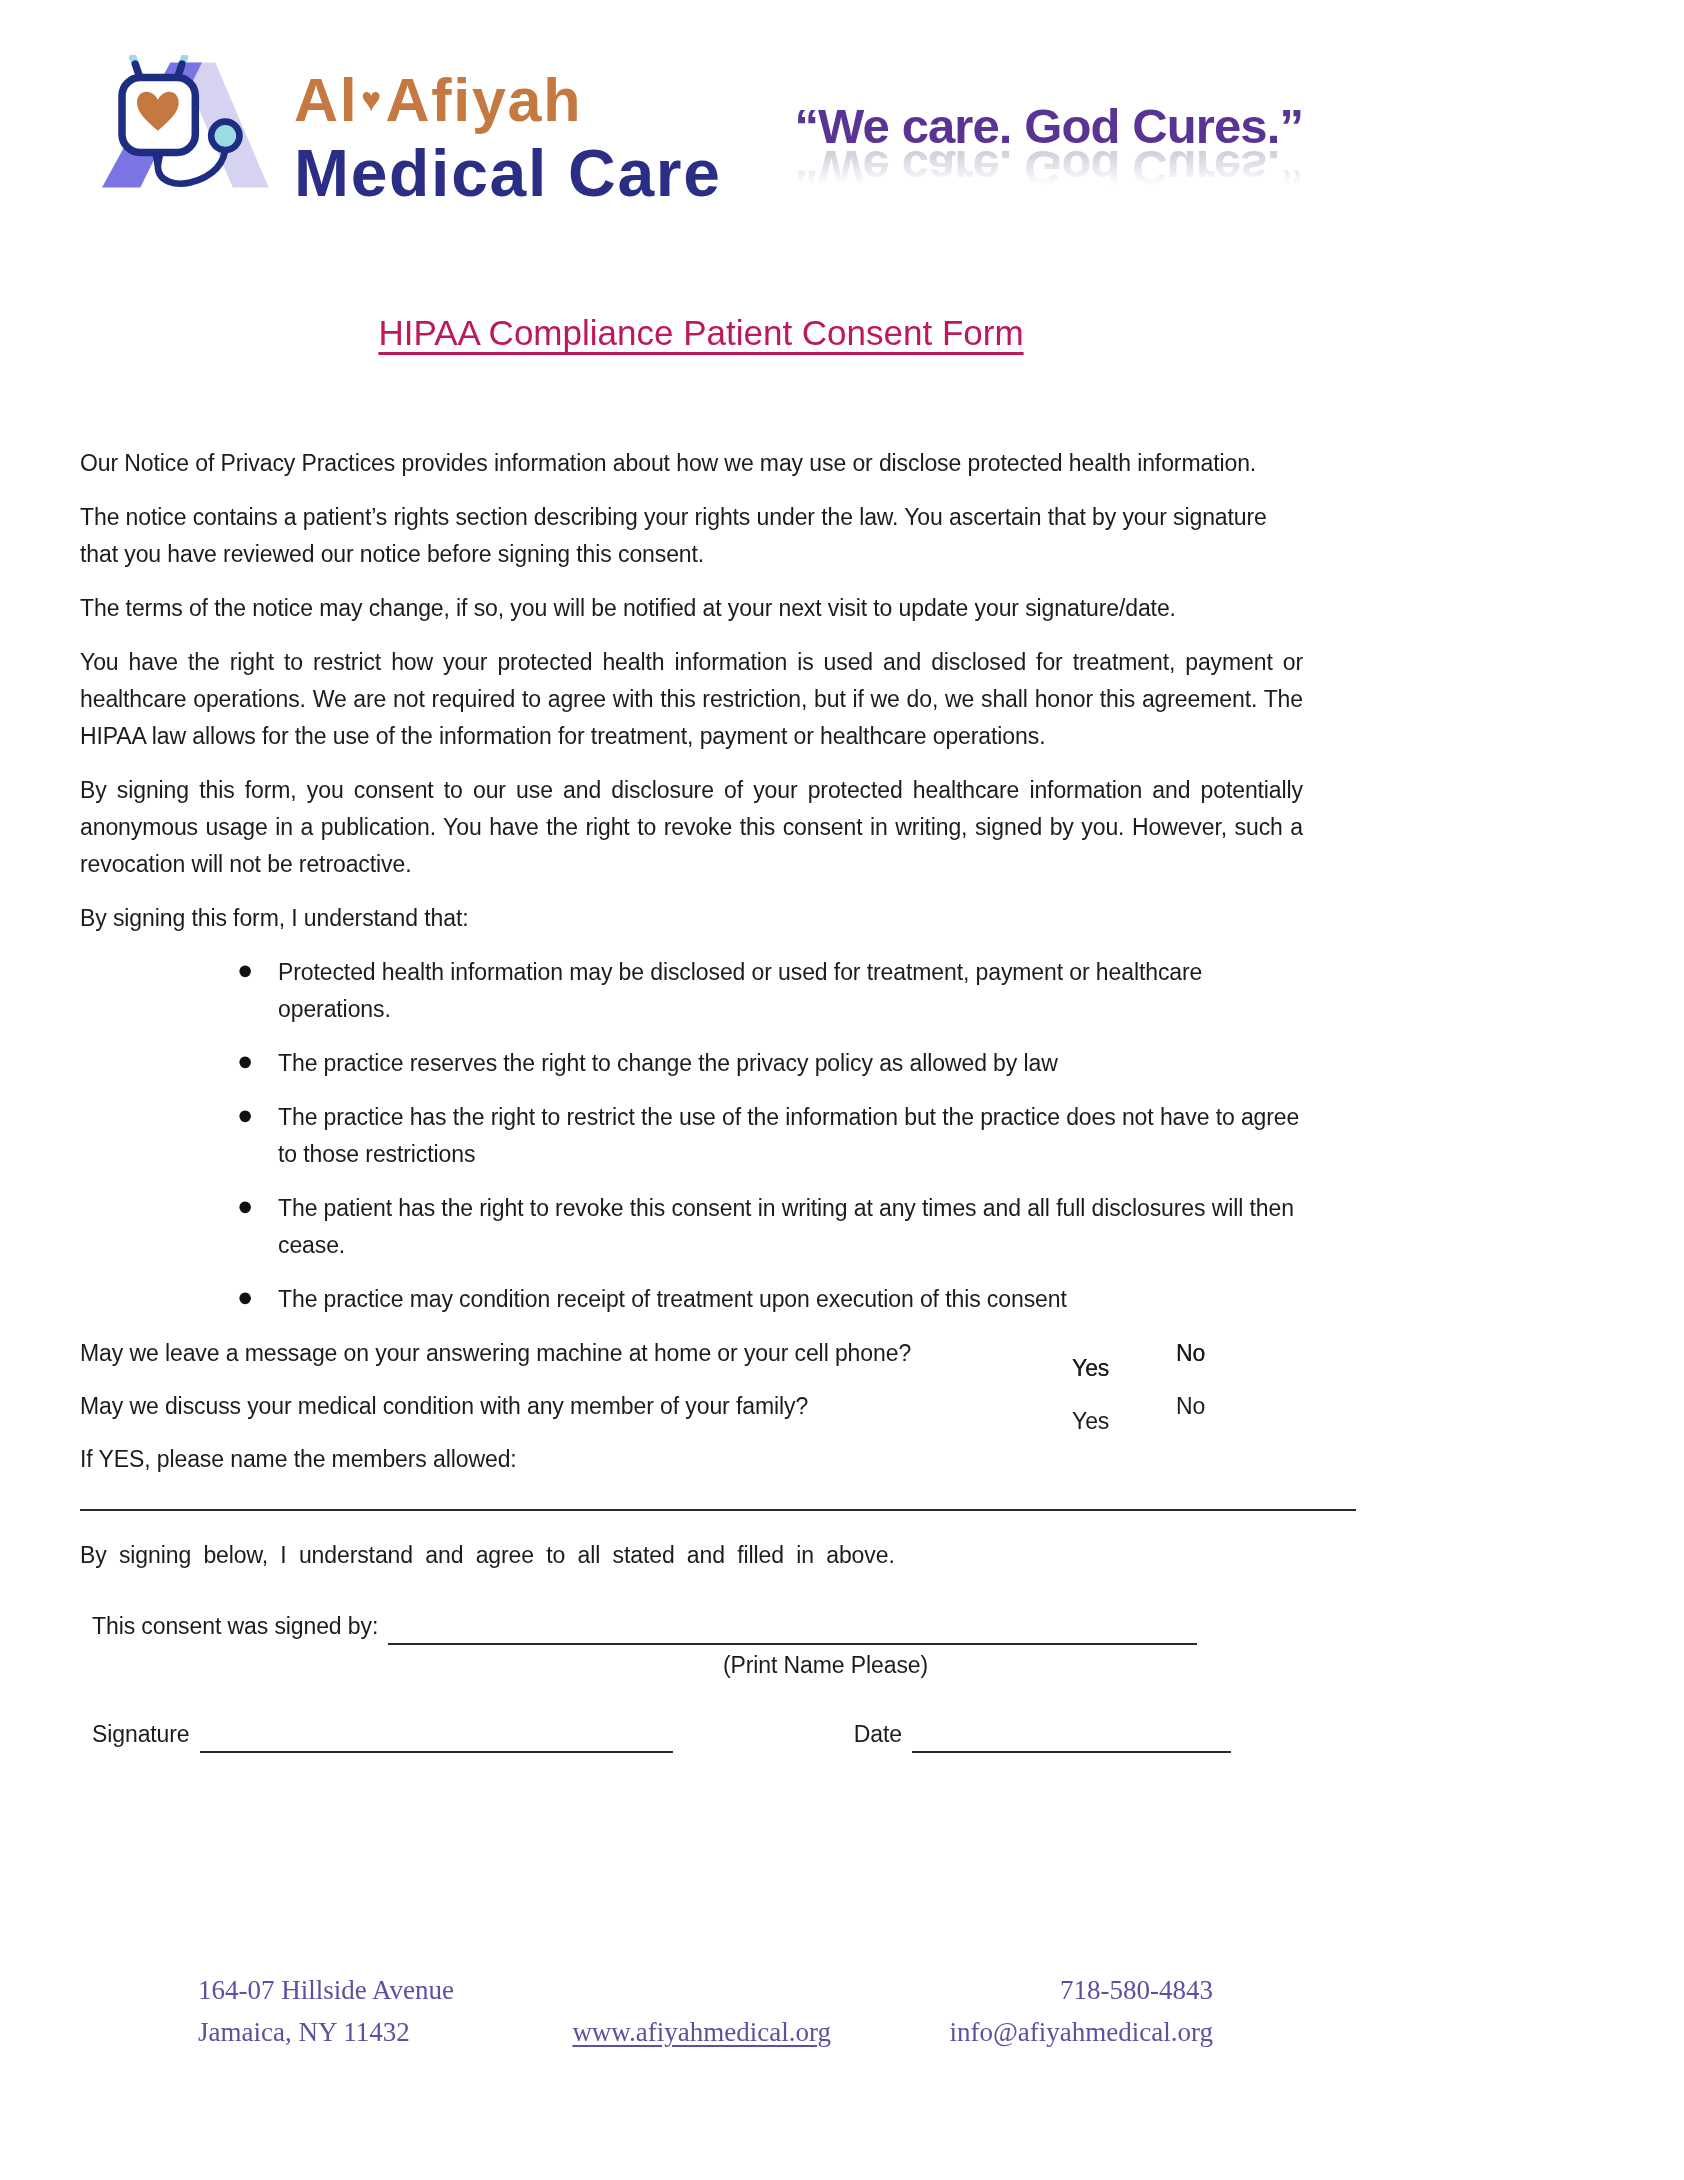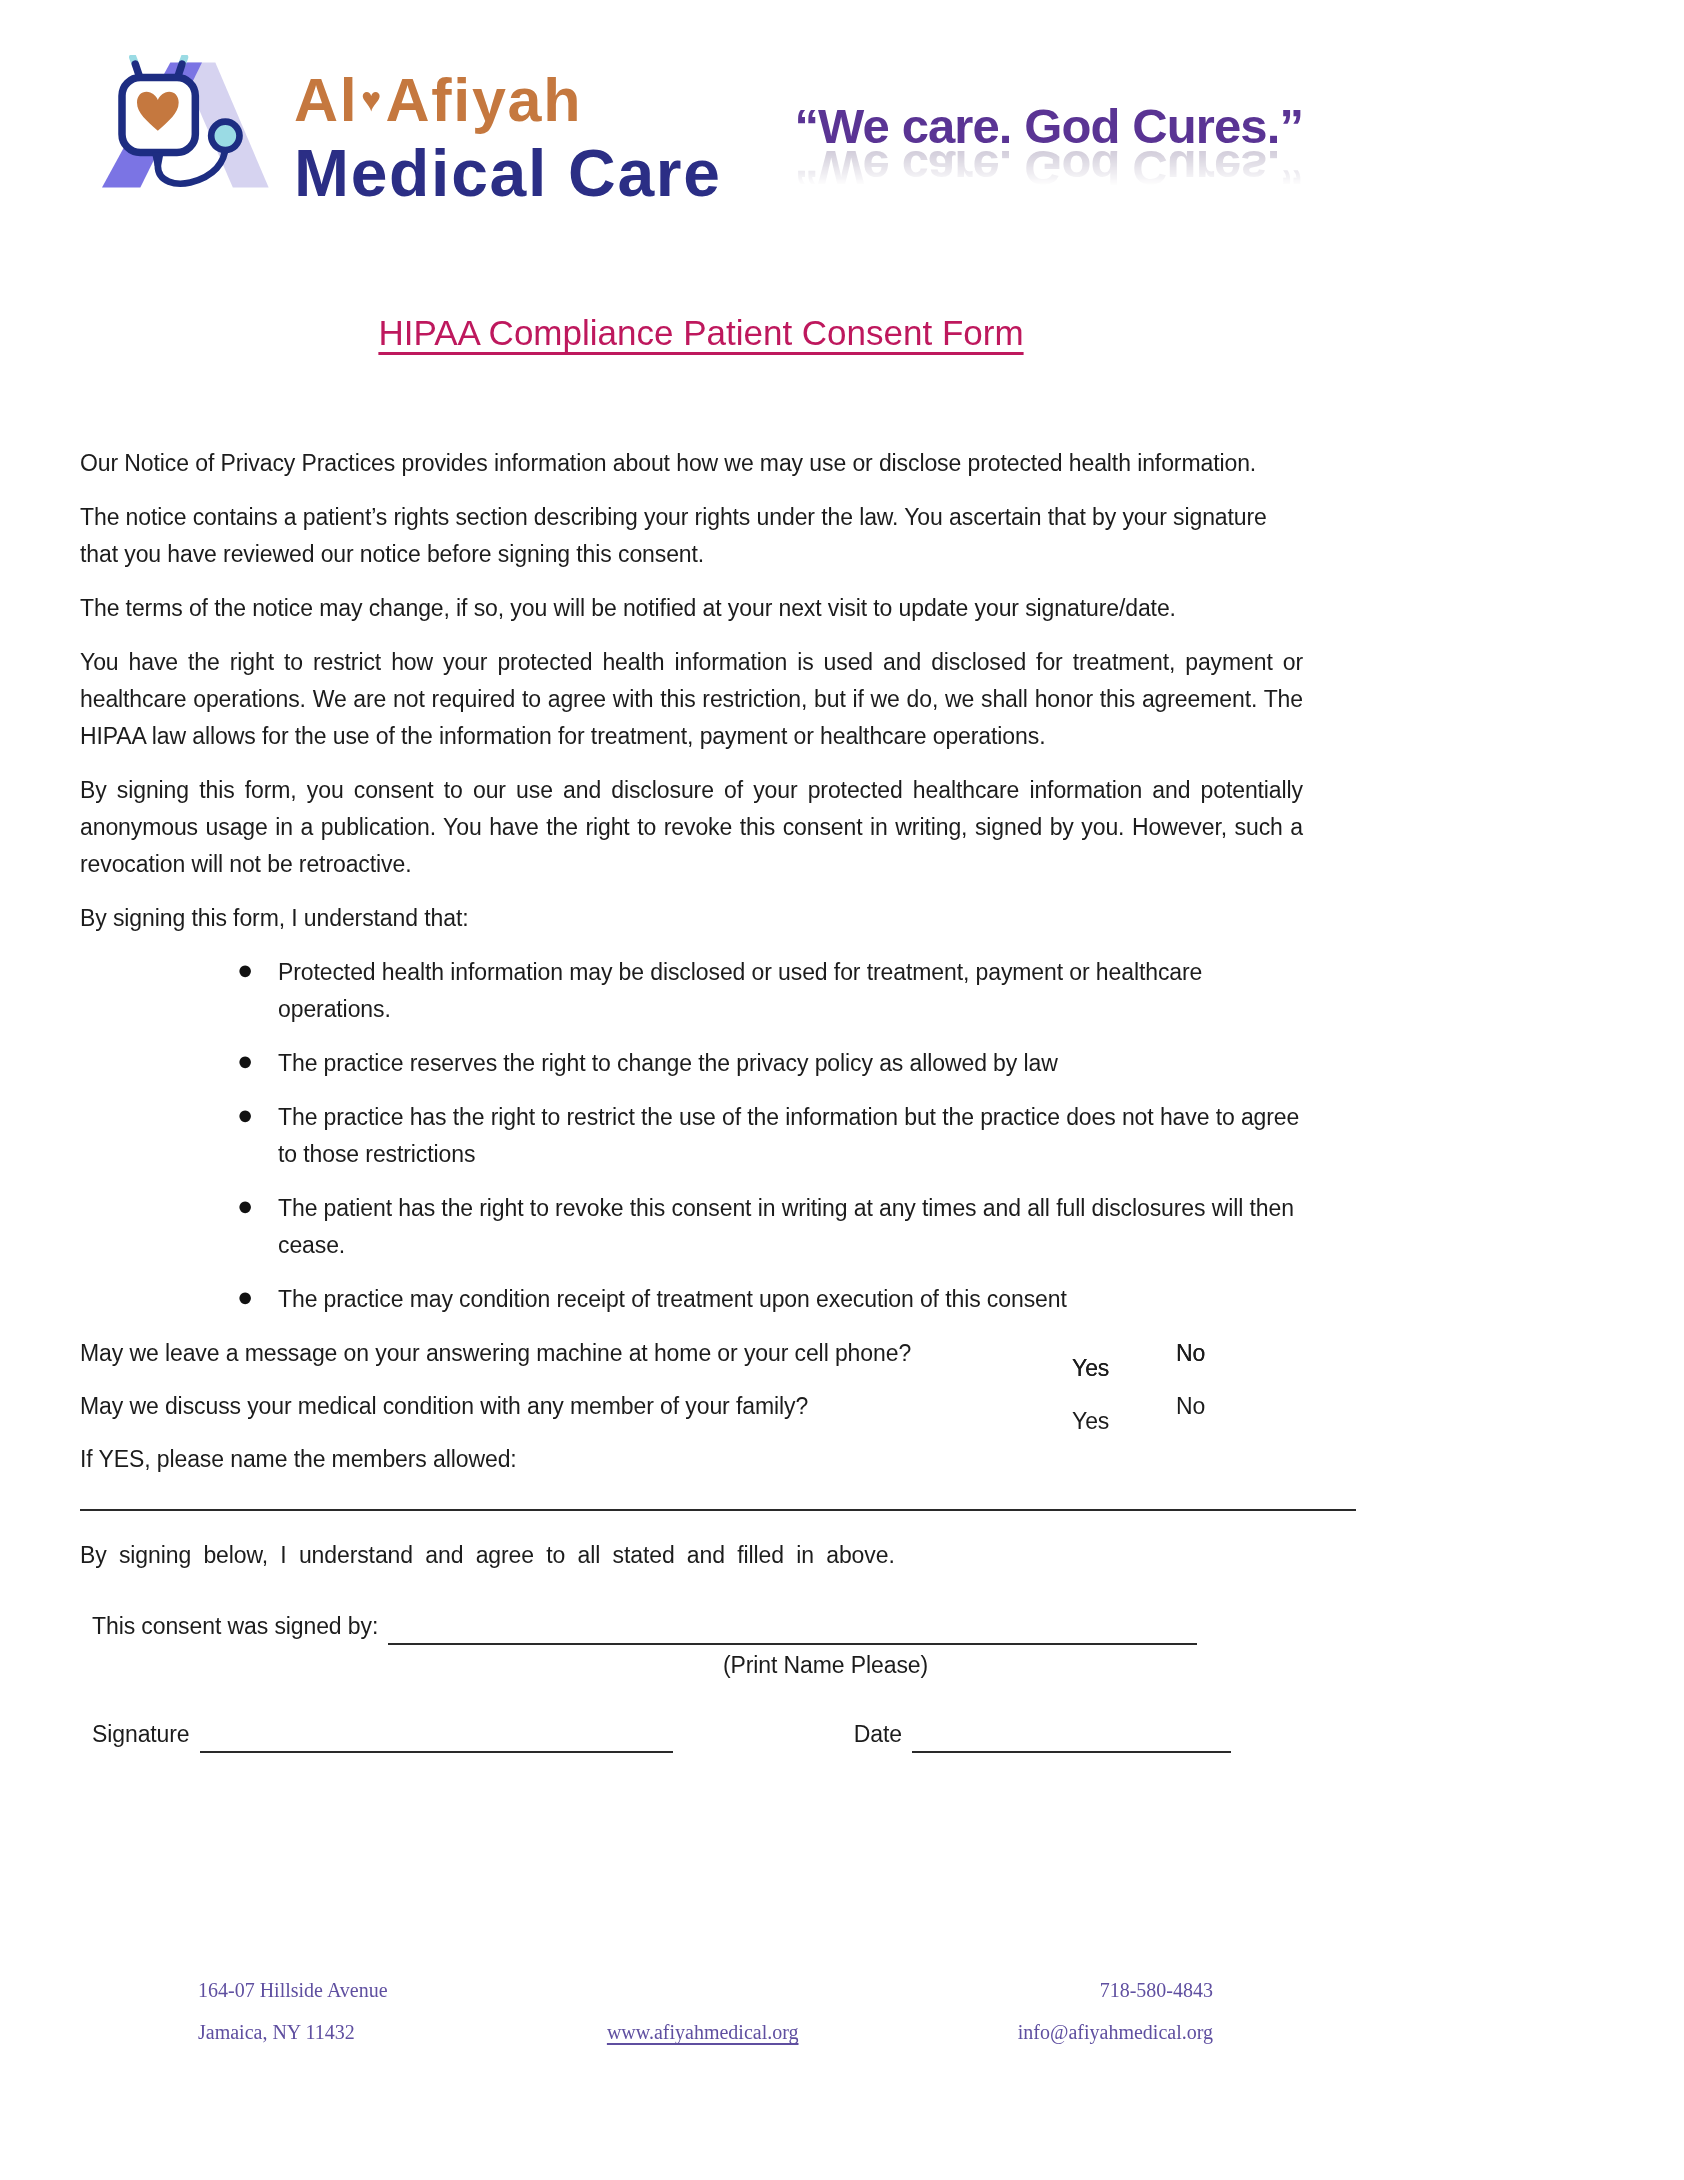--- a/index.html
+++ b/index.html
@@ -97,21 +97,21 @@
   .sig-line { width: 473px; margin-left: 10.2px; }
   .date-label { margin-left: 181px; }
   .date-line { width: 319px; margin-left: 10.2px; }
 
   
   .footer {
     position: absolute;
     top: 1969px; left: 198px; right: 189px;
     display: flex; justify-content: space-between; align-items: flex-end;
     font-family: "Liberation Serif", "DejaVu Serif", serif;
-    font-size: 20px; line-height: 42px; color: #5f4fa0;
+    font-size: 27px; line-height: 42px; color: #5f4fa0;
   }
   .footer-left { text-align: left; }
   .footer-center { align-self: flex-end; }
   .footer-site { text-decoration: underline; text-underline-offset: 4.3px; }
   .footer-right { text-align: right; }
 </style>
 </head>
 <body>
 
 <div class="page">

